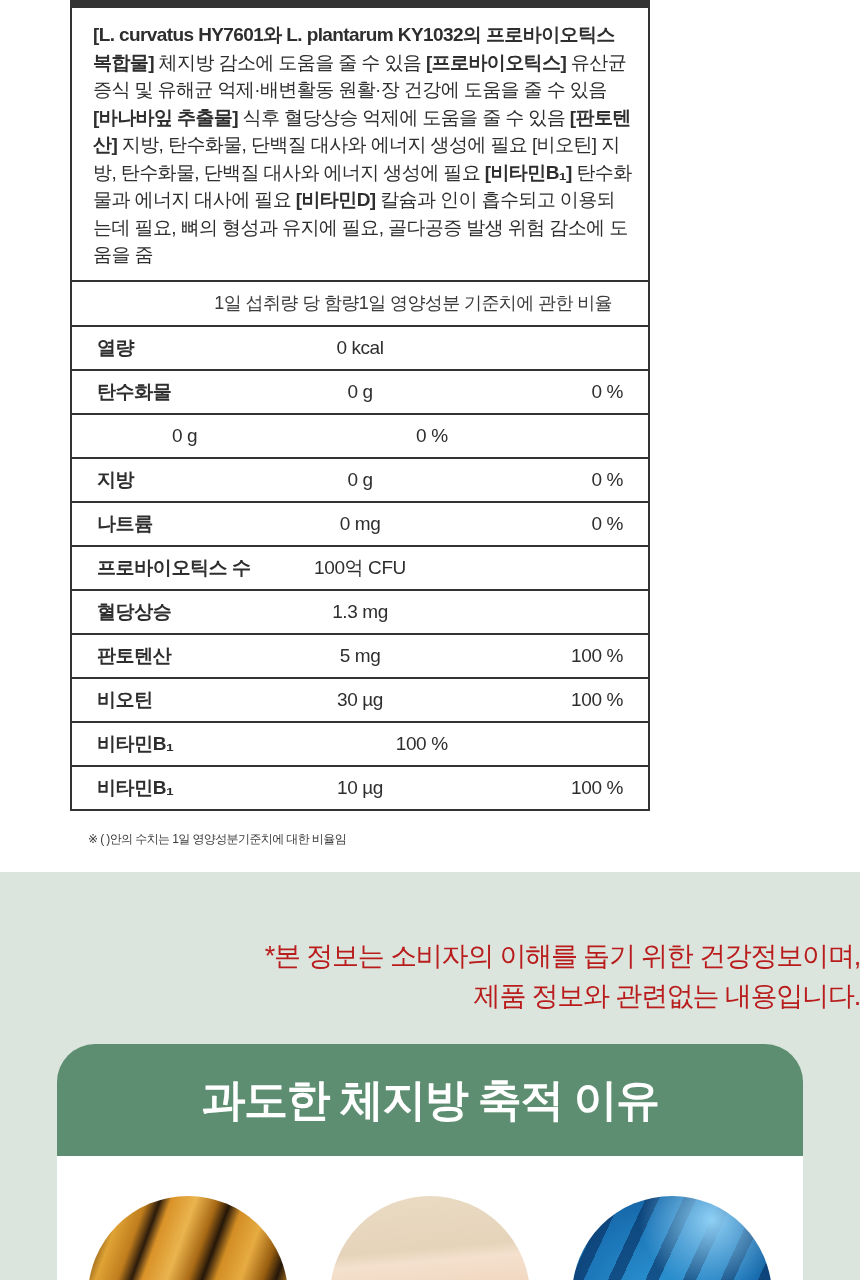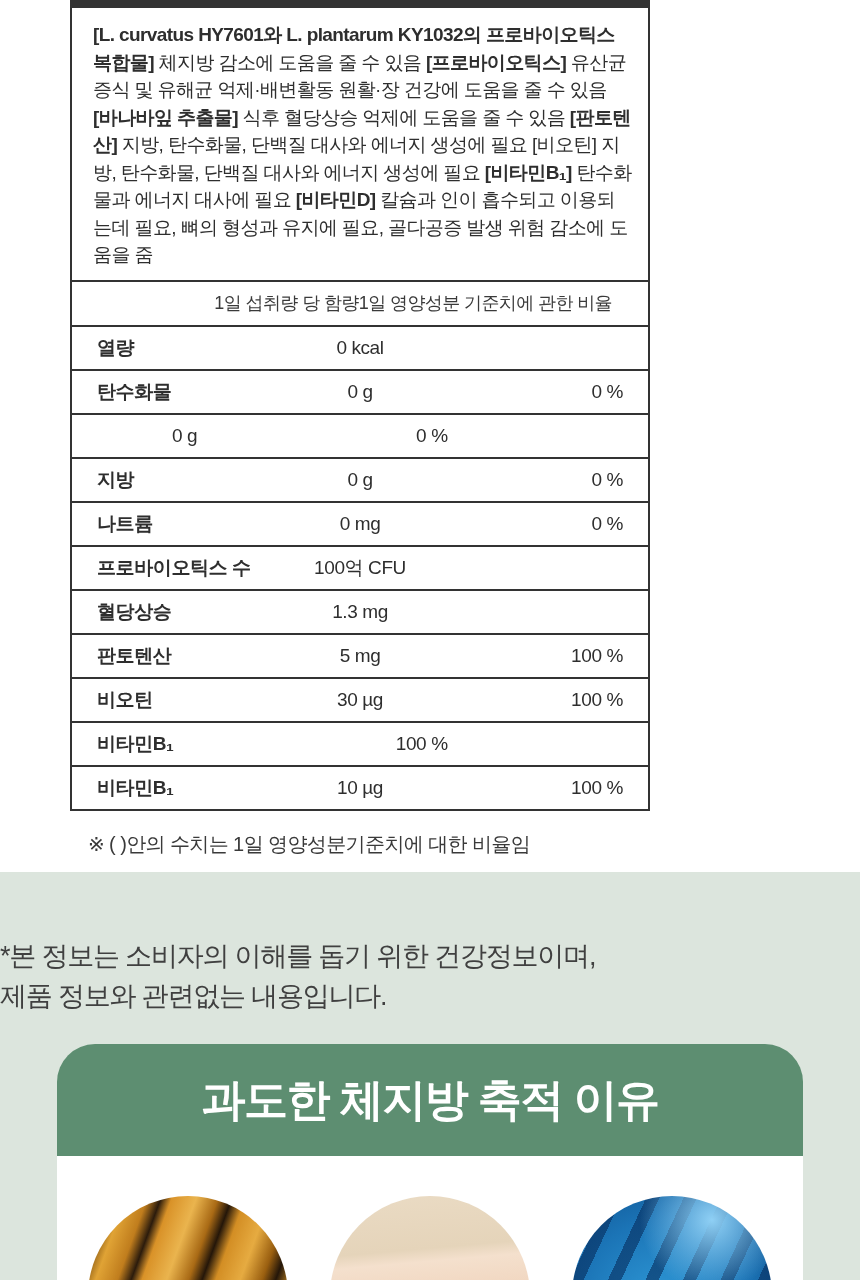--- a/index.html
+++ b/index.html
@@ -13,26 +13,26 @@
   .desc{margin:0;padding:13px 15px 11px 21px;font-size:19px;line-height:27.5px;
         letter-spacing:-0.6px;color:#2e2e2e;}
   .seg-b{font-weight:700;}
   .thead{display:flex;justify-content:flex-end;align-items:center;height:43px;
          border-top:2px solid #333;padding:0 36px;font-size:18px;color:#3a3a3a;letter-spacing:-0.6px;}
   .trow{display:grid;grid-template-columns:1fr 1fr 1fr;align-items:center;height:42px;
         border-top:2px solid #333;padding:0 25px;font-size:19px;letter-spacing:-0.4px;}
   .tname{font-weight:700;text-align:left;white-space:nowrap;}
   .tamt{text-align:center;white-space:nowrap;}
   .tpct{text-align:right;white-space:nowrap;}
-  .footnote{margin:20px 0 0 88px;font-size:20px;color:#3a3a3a;letter-spacing:-0.6px;}
+  .footnote{margin:20px 0 0 88px;font-size:12px;color:#3a3a3a;letter-spacing:-0.6px;}
 
   
   .green{height:408px;background:#dce5dd;box-sizing:border-box;padding-top:64px;}
-  .disclaimer{margin:0;text-align:left;font-size:27px;line-height:40px;
-              color:#404040;letter-spacing:-1.2px;font-weight:400;}
+  .disclaimer{margin:0;text-align:right;font-size:27px;line-height:40px;
+              color:#b91c1c;letter-spacing:-1.2px;font-weight:400;}
   .card{width:746px;margin:28px auto 0;}
   .banner{height:112px;background:#5d8e71;border-radius:38px 38px 0 0;
           display:flex;align-items:center;justify-content:center;}
   .banner h2{margin:0;color:#ffffff;font-size:44px;font-weight:700;letter-spacing:-1.5px;}
   .card-body{height:124px;background:#ffffff;display:flex;justify-content:center;gap:42px;}
   .circle{width:200px;height:200px;border-radius:50%;margin-top:40px;flex:0 0 auto;}
 
   .chicken{background:
     radial-gradient(circle at 50% 115%, rgba(240,170,60,.5), rgba(240,170,60,0) 45%),
     linear-gradient(110deg,#241609 6%,#8a5a14 9%,#e0a335 14%,#c07d1d 22%,#2b1b0c 27%,

